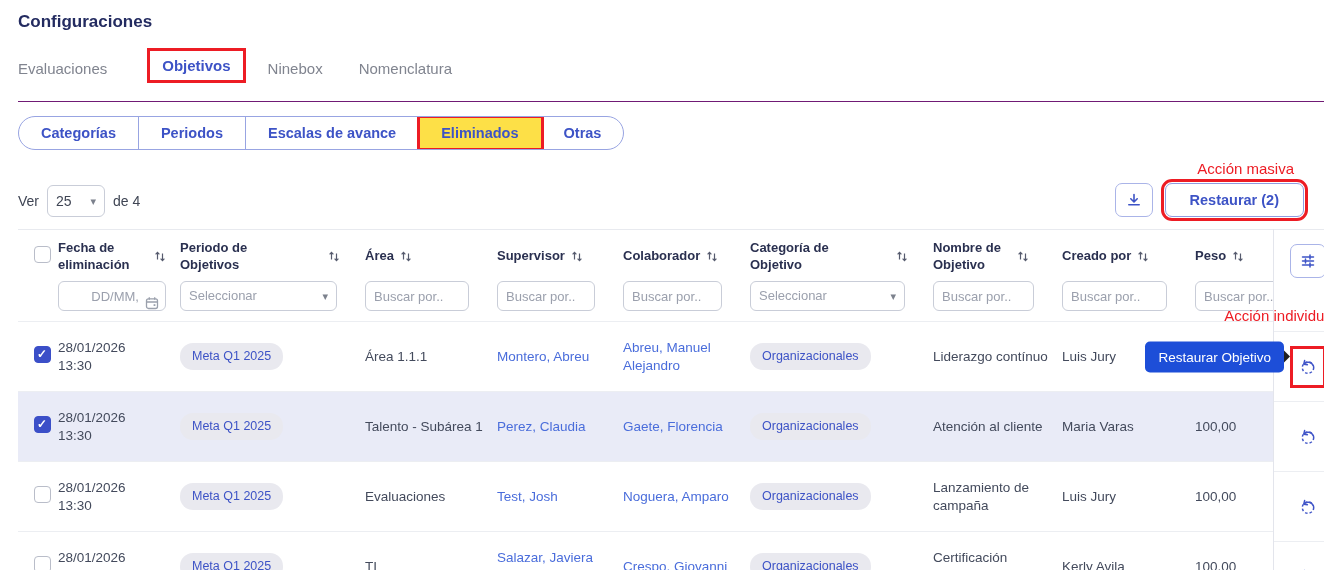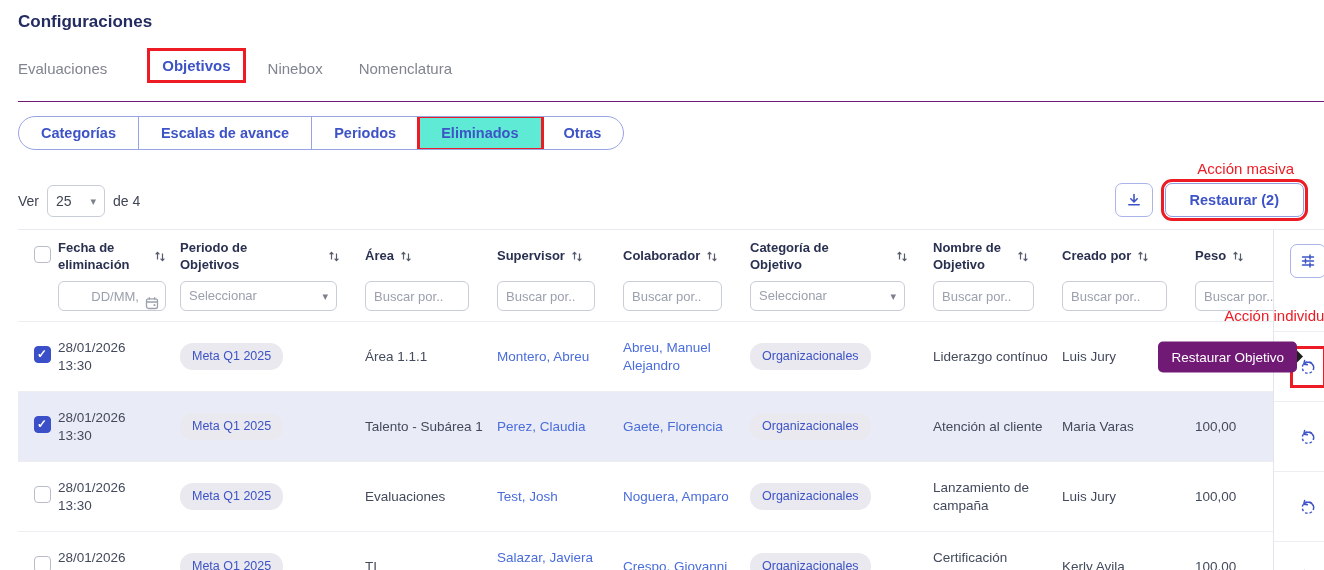--- a/index.html
+++ b/index.html
@@ -17,21 +17,21 @@
     padding:12px 0 16px 0; margin-right:36px; cursor:pointer; }
   .tab.active { color:#3d53c6; font-weight:bold; padding:6px 12px; margin-right:0; }
   .ann-box-tab { display:inline-block; border:3px solid #ed1c24; margin:0 22px 4px 4px; }
 
   
   .pills { display:inline-flex; margin-top:14px; border:1px solid #98a4e2; border-radius:18px;
     overflow:hidden; background:#fff; }
   .pill { background:none; border:none; border-right:1px solid #98a4e2; font-family:inherit;
     font-size:14.5px; font-weight:bold; color:#3d53c6; padding:8px 22px; cursor:pointer; }
   .pill:last-child { border-right:none; }
-  .pill.active { background:#5eead4; outline:3px solid #ed1c24; outline-offset:-1px; }
+  .pill.active { background:#fde047; outline:3px solid #ed1c24; outline-offset:-1px; }
 
   
   .controls { display:flex; justify-content:space-between; align-items:flex-end;
     margin-top:10px; padding-right:20px; }
   .pagesize { display:flex; align-items:center; font-size:14px; color:#3f4554; }
   .select-box { display:inline-flex; align-items:center; justify-content:space-between;
     border:1px solid #c9cdd8; border-radius:6px; height:32px; padding:0 8px; min-width:58px;
     margin:0 8px; color:#3f4554; cursor:pointer; background:#fff; font-size:14px; }
   .chev { color:#7c818d; font-size:11px; margin-left:6px; }
   .controls-right { display:flex; flex-direction:column; align-items:flex-end; }
@@ -98,22 +98,22 @@
   .slot-head { height:102px; border-top:1px solid #e8eaef; align-items:flex-start;
     padding-top:14px; }
   .restore-btn { background:none; border:none; cursor:pointer; display:inline-flex;
     padding:4px; }
   .ann-box-icon { display:inline-flex; border:3px solid #ed1c24; padding:5px 2px; }
 
   .ann-individual { position:absolute; top:78px; right:6px; color:#ed1c24; font-size:15px;
     white-space:nowrap; background:transparent; }
 
   
-  .tooltip { position:absolute; right:45px; top:50%; transform:translateY(-50%);
-    background:#701a75; color:#fff; font-size:13.5px; padding:8px 13px; border-radius:5px;
+  .tooltip { position:absolute; right:58px; top:50%; transform:translateY(-50%);
+    background:#1d4ed8; color:#fff; font-size:13.5px; padding:8px 13px; border-radius:5px;
     white-space:nowrap; z-index:5; }
   .tooltip:after { content:""; position:absolute; right:-6px; top:50%; margin-top:-6px;
     border-left:6px solid #1f1f1f; border-top:6px solid transparent;
     border-bottom:6px solid transparent; }
 </style>
 </head>
 <body>
 
 <svg width="0" height="0" style="position:absolute">
   <defs>
@@ -148,22 +148,22 @@
 
   <div class="tabs">
     <button class="tab">Evaluaciones</button>
     <span class="ann-box-tab"><button class="tab active">Objetivos</button></span>
     <button class="tab">Ninebox</button>
     <button class="tab">Nomenclatura</button>
   </div>
 
   <div class="pills">
     <button class="pill">Categorías</button>
+    <button class="pill">Periodos</button>
     <button class="pill">Escalas de avance</button>
-    <button class="pill">Periodos</button>
     <button class="pill active">Eliminados</button>
     <button class="pill">Otras</button>
   </div>
 
   <div class="controls">
     <div class="pagesize">
       <span>Ver</span>
       <span class="select-box">
         <span>25</span>
         <span class="chev">▾</span>

